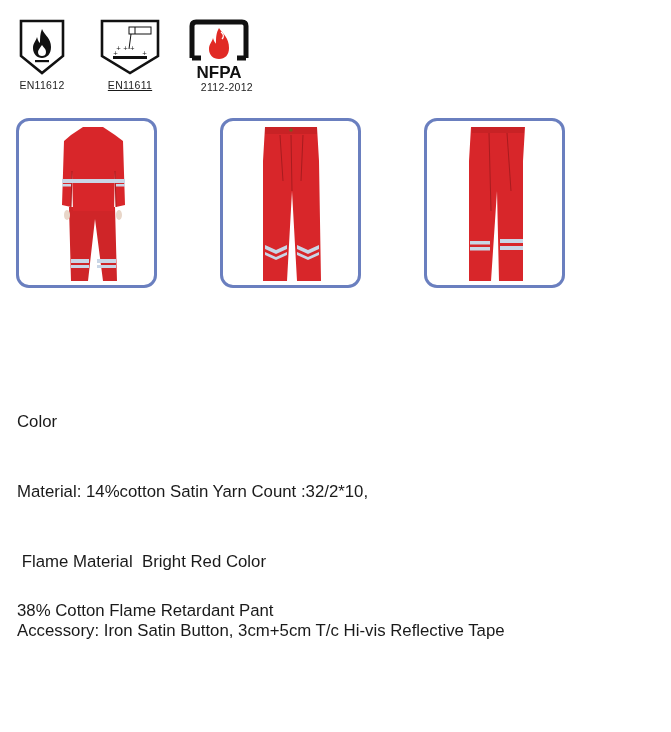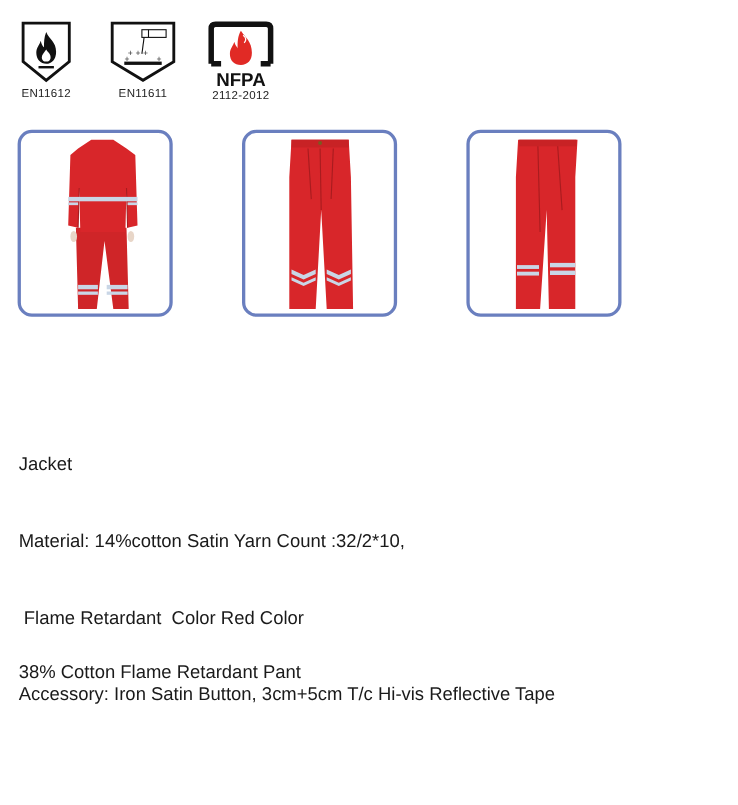--- a/index.html
+++ b/index.html
@@ -20,21 +20,21 @@
 <div class="cert" style="left:18px;">
   <svg width="48" height="58" viewBox="0 0 48 58">
     <path d="M3 3 H45 V38 L24 55 L3 38 Z" fill="#fff" stroke="#111" stroke-width="2.6"></path>
     <path d="M24 11 C27 18 33 20 33 29 C33 36 29 40 24 40 C19 40 15 36 15 30 C15 25 18 23 19 19 C20 23 21 24 22 25 C22 20 22 16 24 11 Z" fill="#111"></path>
     <path d="M24 27 C26 30 28 31 28 34 C28 37 26 38 24 38 C22 38 20 37 20 34 C20 32 22 30 24 27 Z" fill="#fff"></path>
     <rect x="17" y="42" width="14" height="2.2" fill="#111"></rect>
   </svg>
   <div class="cert-label">EN11612</div>
 </div>
 
-<div class="cert" style="left:99px;">
+<div class="cert" style="left:99px;text-decoration:underline;">
   <svg width="62" height="58" viewBox="0 0 62 58">
     <path d="M3 3 H59 V38 L31 55 L3 38 Z" fill="#fff" stroke="#111" stroke-width="2.6"></path>
     <rect x="30" y="9" width="22" height="7" fill="#fff" stroke="#111" stroke-width="1"></rect>
     <line x1="36" y1="9" x2="36" y2="16" stroke="#111" stroke-width="1"></line>
     <line x1="32" y1="16" x2="30" y2="31" stroke="#111" stroke-width="1"></line>
     <text x="17" y="32" font-size="6" font-family="DejaVu Sans, sans-serif" fill="#111">+ + +</text>
     <text x="14" y="37" font-size="6" font-family="DejaVu Sans, sans-serif" fill="#111">+</text>
     <text x="43" y="37" font-size="6" font-family="DejaVu Sans, sans-serif" fill="#111">+</text>
     <rect x="14" y="38" width="34" height="3" fill="#111"></rect>
   </svg>
@@ -42,21 +42,21 @@
 </div>
 
 <div class="cert" style="left:185px;">
   <svg width="68" height="64" viewBox="0 0 68 64">
     <path d="M7 40 V8 Q7 4 11 4 H57 Q61 4 61 8 V40" fill="none" stroke="#111" stroke-width="5"></path>
     <path d="M7 40 H16 M61 40 H52" stroke="#111" stroke-width="5"></path>
     <path d="M34 10 C38 16 44 20 44 30 C44 37 40 41 34 41 C28 41 24 37 24 31 C24 26 27 24 28 20 C29 24 31 25 31 26 C31 20 31 15 34 10 Z" fill="#e12a25"></path>
     <path d="M36 14 C39 16 39 19 37 21" fill="none" stroke="#fff" stroke-width="1.2"></path>
     <text x="34" y="60" text-anchor="middle" font-size="17" font-weight="bold" font-family="Liberation Sans, sans-serif" fill="#111">NFPA</text>
   </svg>
-  <div class="cert-label" style="margin-top:-1px;">2112-2012</div>
+  <div class="cert-label" style="margin-top:-1px;text-align:right;">2112-2012</div>
 </div>
 
 <div class="frame" style="left:16px;">
   <svg width="135" height="164" viewBox="0 0 135 164">
 
     <path d="M50 86 H96 L98 160 H84 L76 98 L69 160 H52 Z" fill="#cf2528"></path>
     <rect x="52" y="138" width="18" height="4" fill="#c9d6e6"></rect>
     <rect x="52" y="144" width="18" height="3" fill="#c9d6e6"></rect>
     <rect x="78" y="138" width="19" height="4" fill="#c9d6e6"></rect>
     <rect x="78" y="144" width="19" height="3" fill="#c9d6e6"></rect>
@@ -95,23 +95,23 @@
     <path d="M62 12 L64 90" stroke="#a81c1f" stroke-width="1" fill="none"></path>
     <path d="M80 12 L84 70" stroke="#a81c1f" stroke-width="1" fill="none"></path>
     <rect x="43" y="120" width="20" height="3.5" fill="#c9d6e6"></rect>
     <rect x="43" y="126" width="20" height="3.5" fill="#c9d6e6"></rect>
     <rect x="73" y="118" width="23" height="4" fill="#c9d6e6"></rect>
     <rect x="73" y="125" width="23" height="4" fill="#c9d6e6"></rect>
   </svg>
 </div>
 
 <div class="text-block" style="top:364px;">
-  <span class="line">Jacket</span>
+  <span class="line">Color</span>
   <span class="line">Material: 14%cotton Satin Yarn Count :32/2*10,</span>
-  <span class="line"> Flame Retardant  Color Red Color</span>
+  <span class="line"> Flame Material  Bright Red Color</span>
   <span class="line">Accessory: Iron Satin Button, 3cm+5cm T/c Hi-vis Reflective Tape</span>
   
   
 </div>
 
 <div class="text-block" style="top:553px;">
   <span class="line">38% Cotton Flame Retardant Pant</span>
   
   
   

